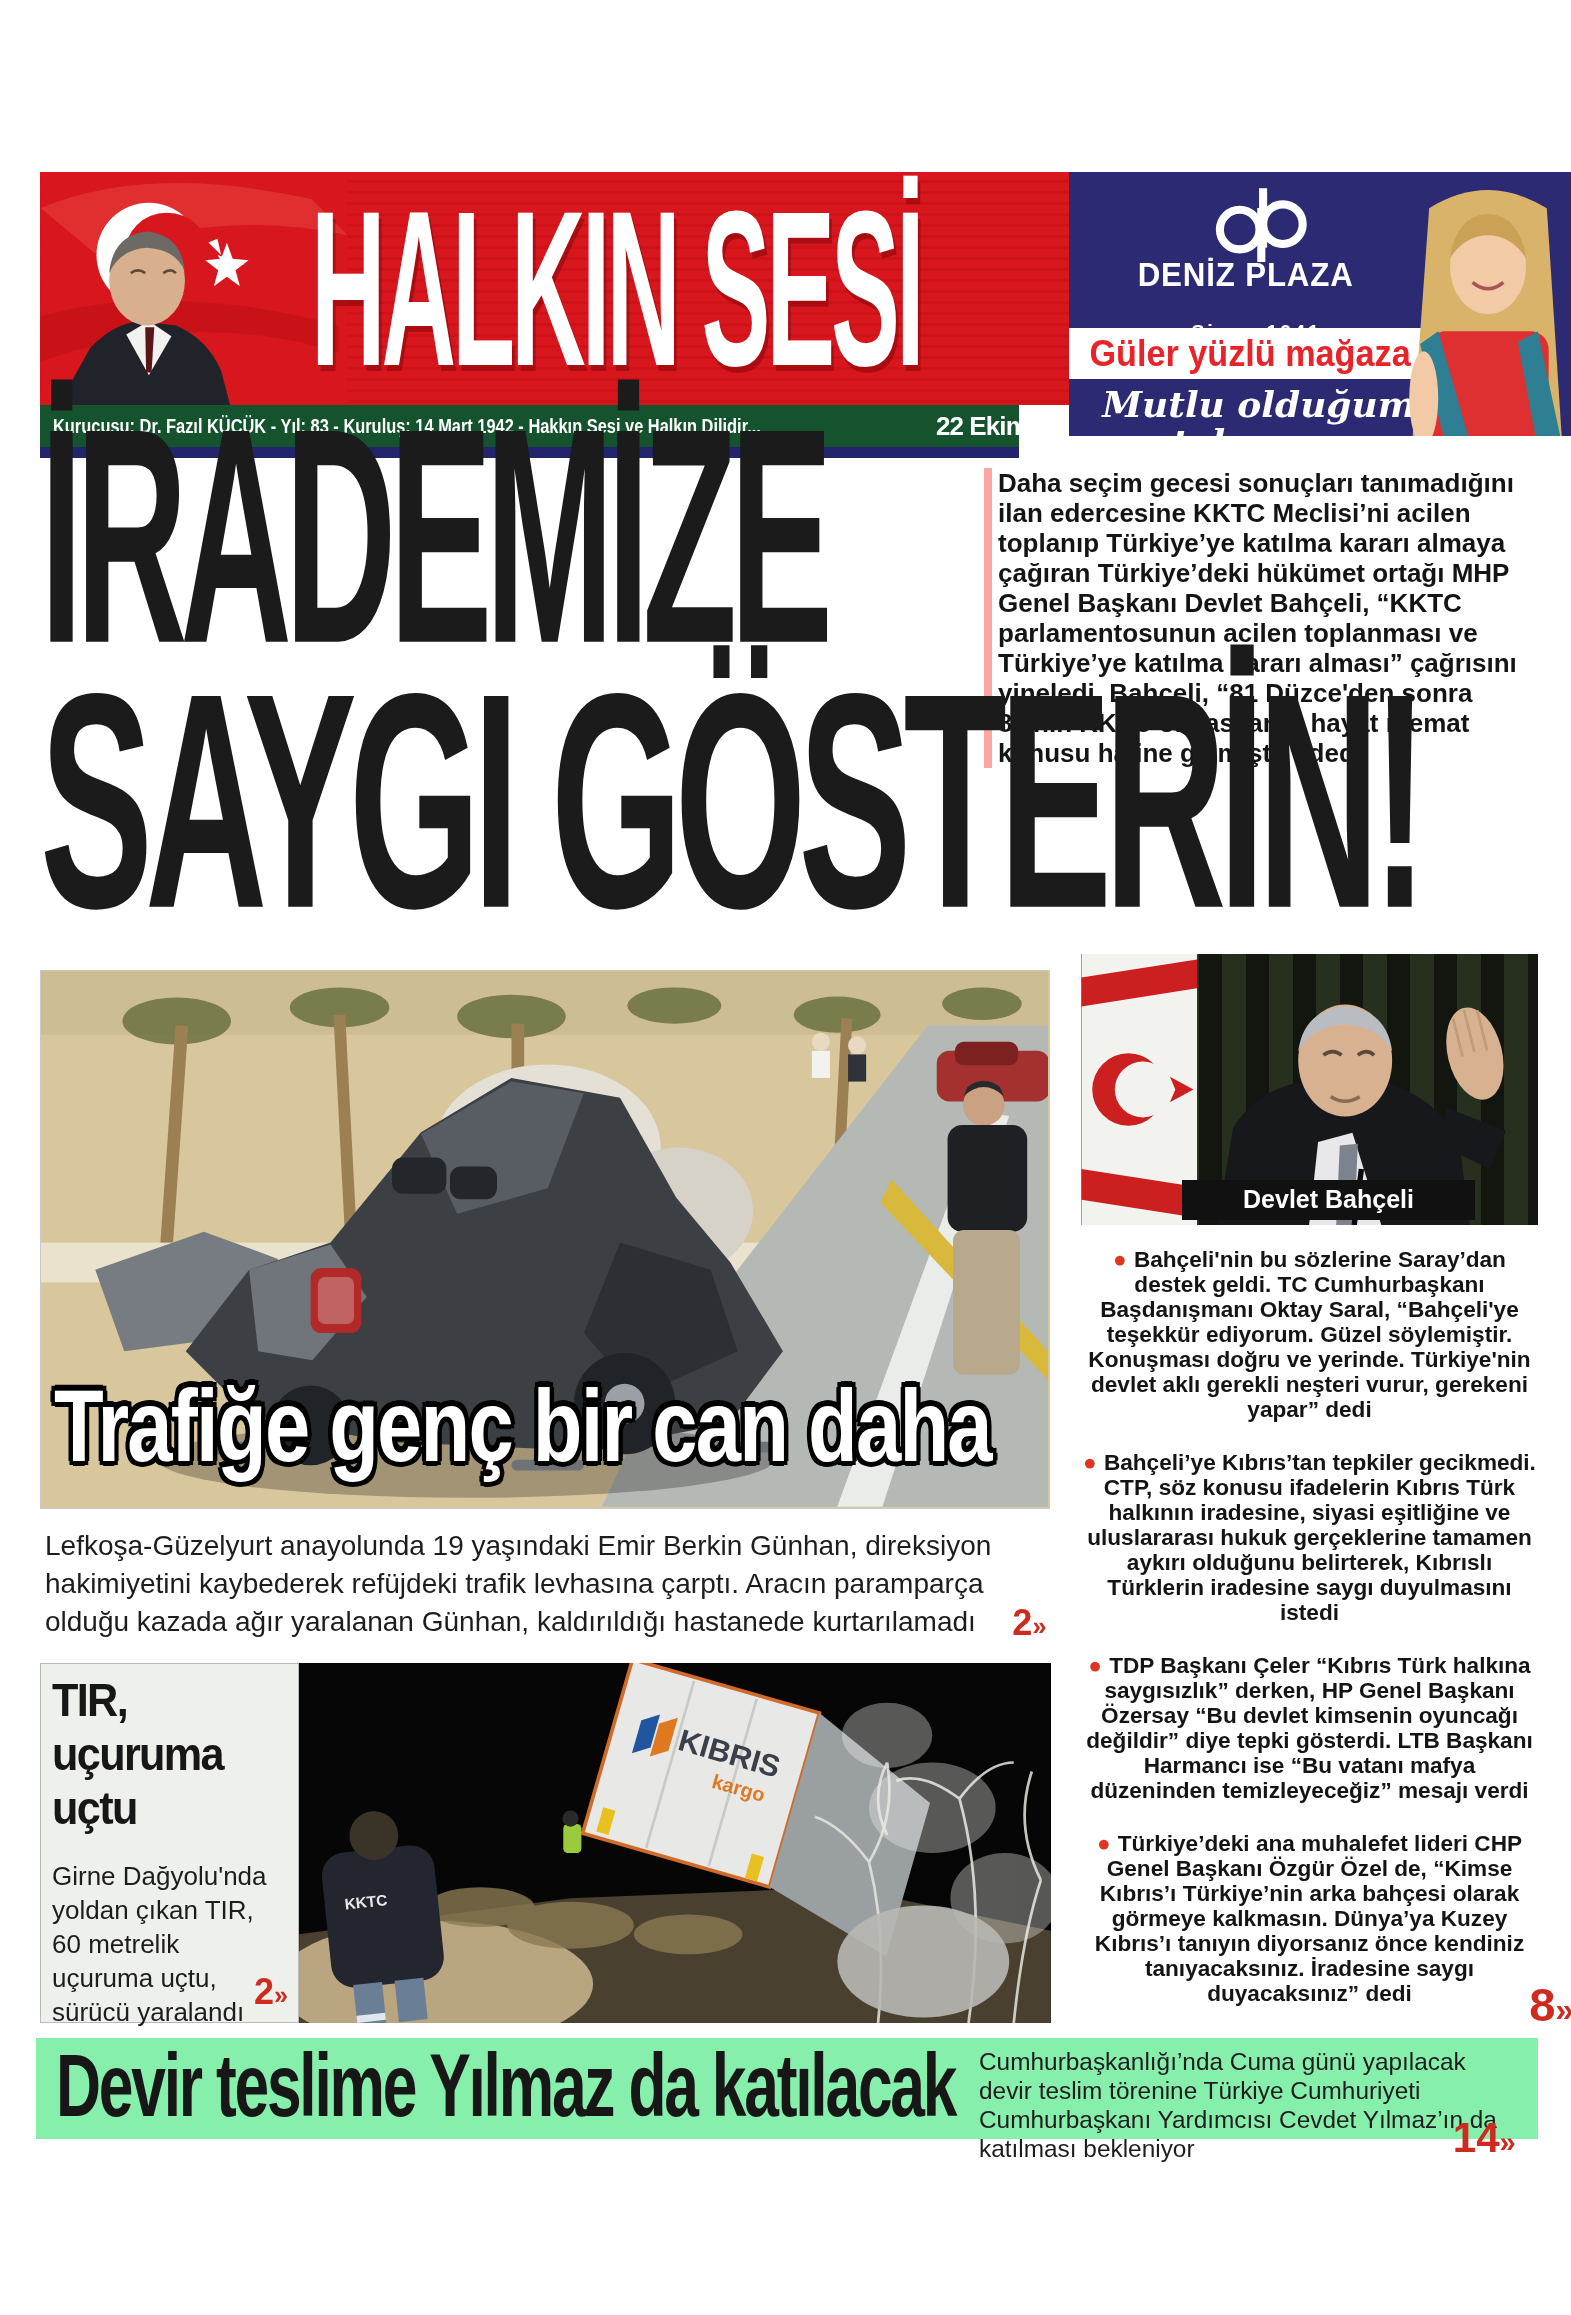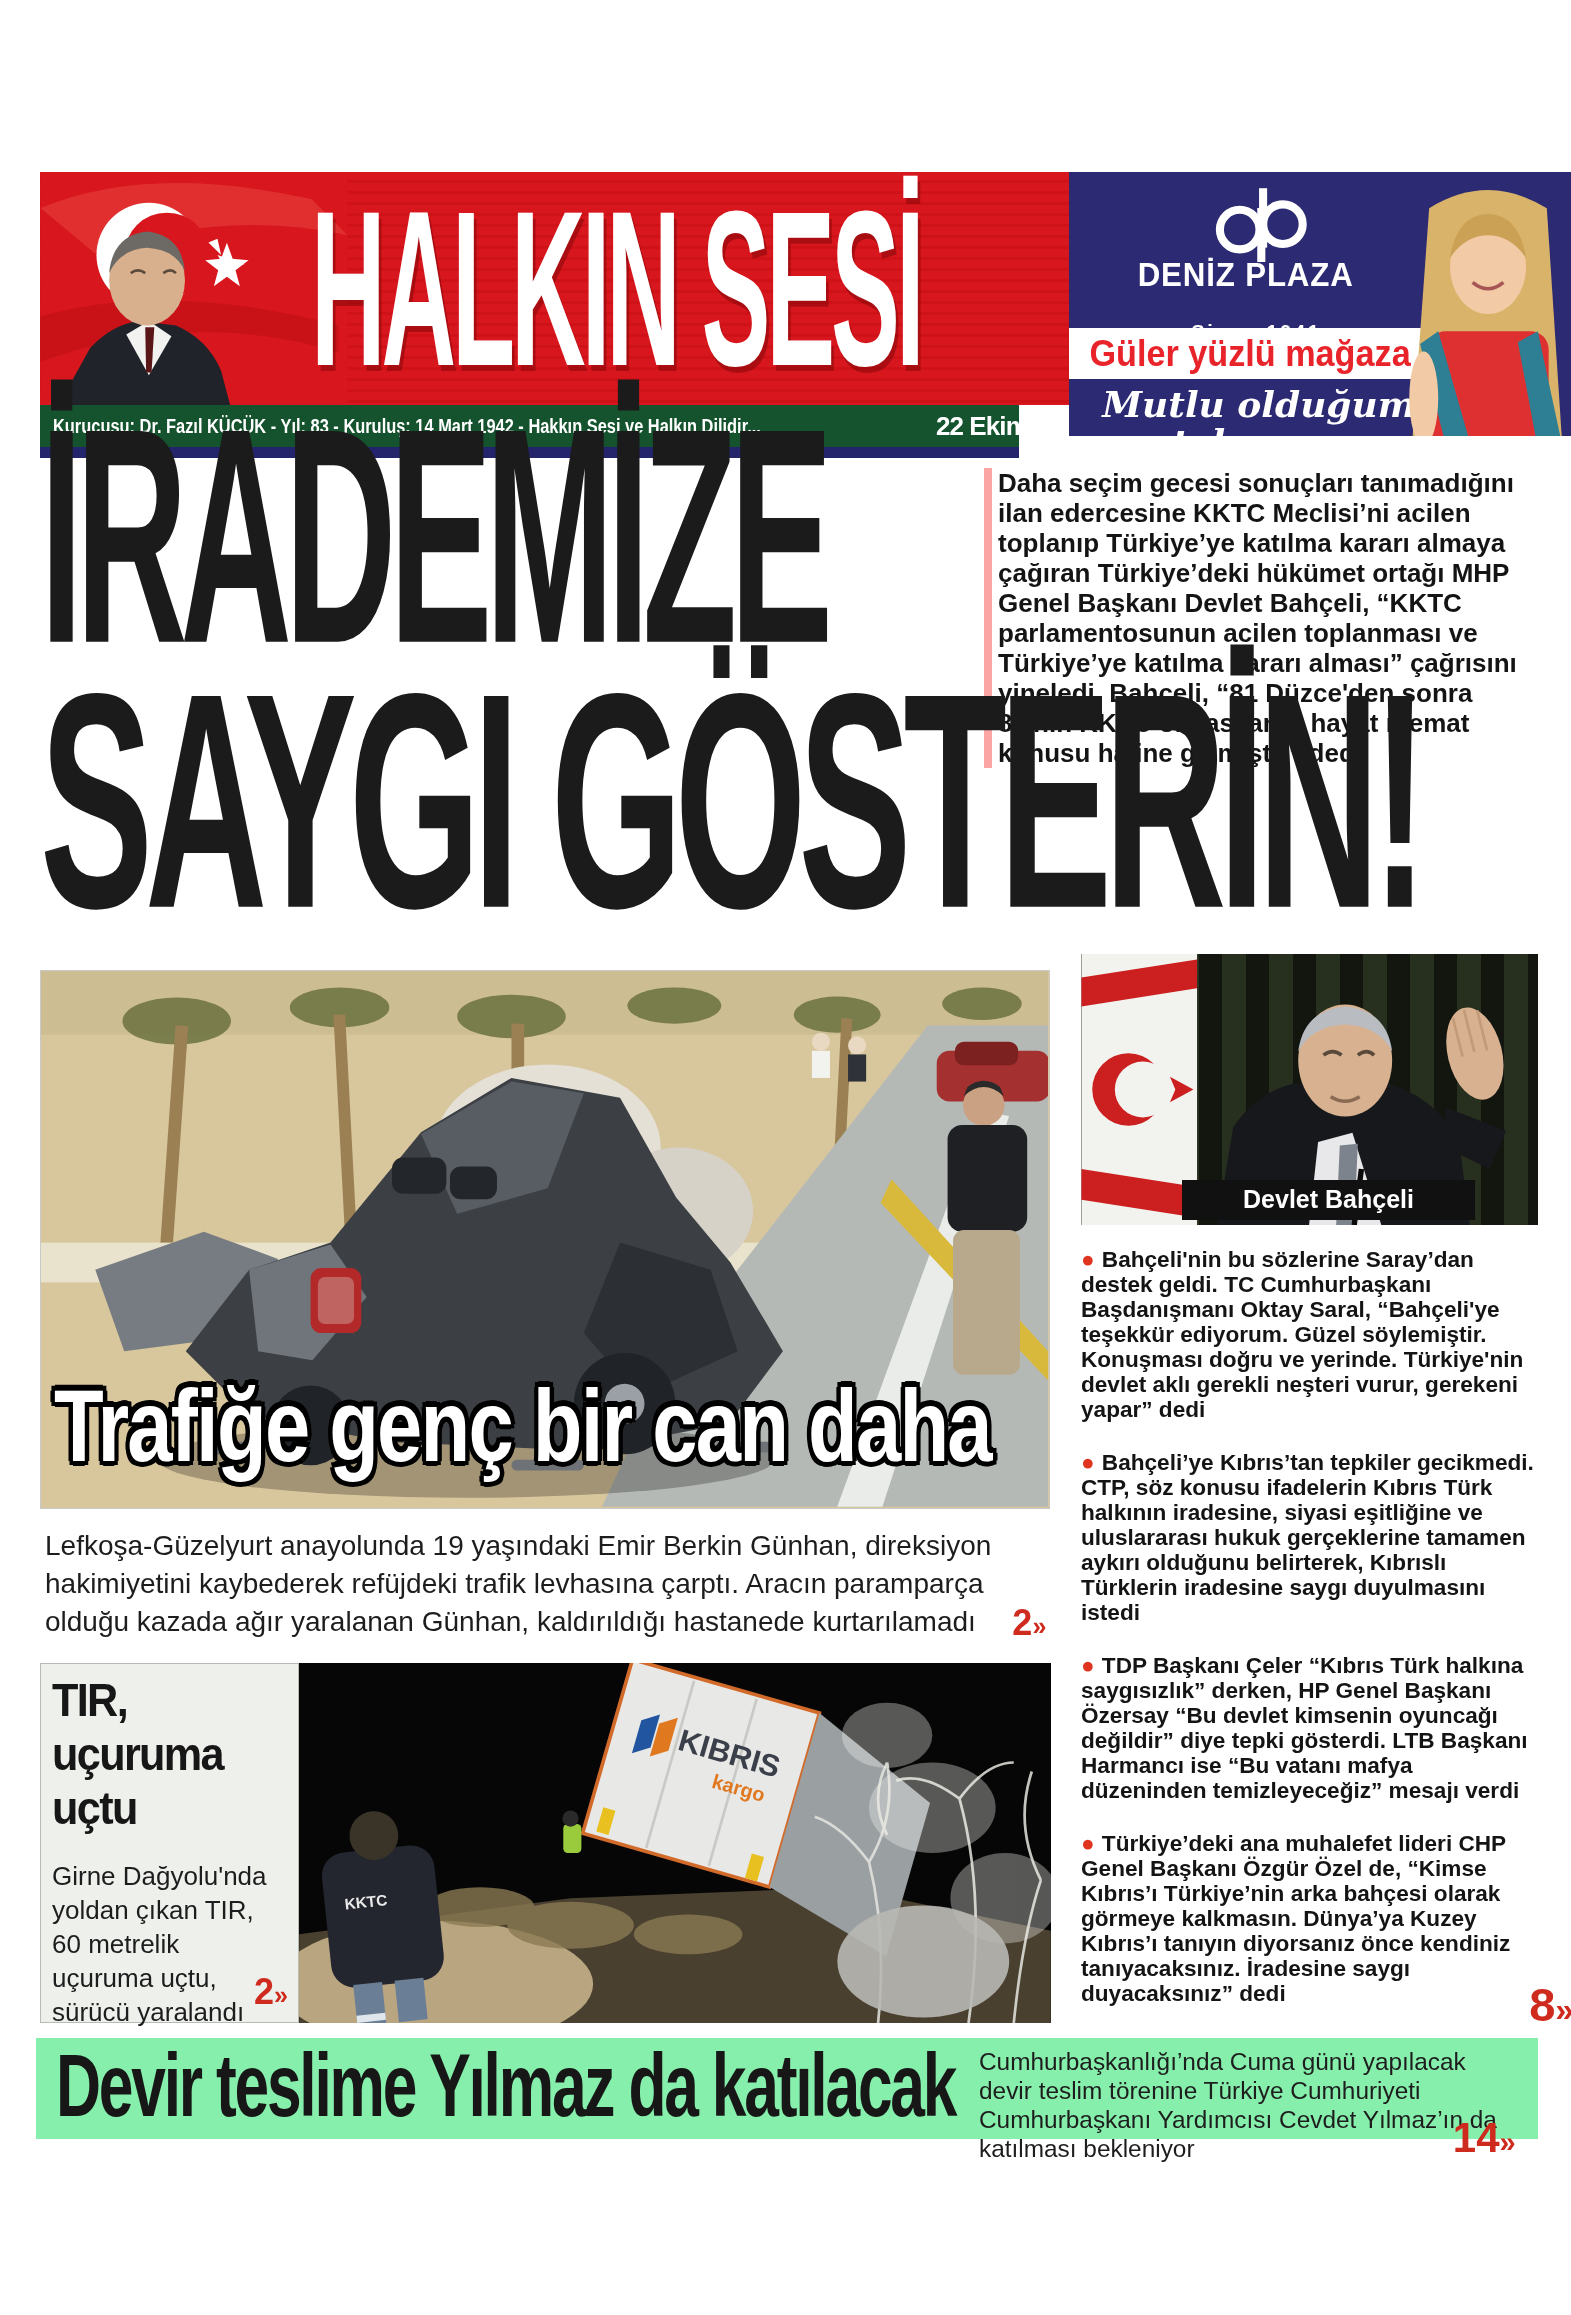--- a/index.html
+++ b/index.html
@@ -70,21 +70,21 @@
           transform:scaleX(.92);transform-origin:left top;}
   .tir-sum{margin-top:23.5px;font-size:26px;line-height:34px;color:#1d1d1d;}
   .tir-ref{position:absolute;right:12.7px;bottom:9px;}
   .tir-photo{left:299px;top:1663px;width:752px;height:360px;background:#070707;overflow:hidden;}
 
   
   .bah-photo{left:1081px;top:954px;width:457px;height:271px;overflow:hidden;
        background:repeating-linear-gradient(90deg,#27301f 0 23.5px,#12160f 23.5px 47px);}
   .bah-caption{position:absolute;left:101px;bottom:5.4px;width:293px;height:40px;background:#111;
        color:#fff;font-weight:700;font-size:25px;display:flex;align-items:center;justify-content:center;}
-  .bullets{left:1081px;top:1247px;width:457px;}
+  .bullets{left:1081px;top:1247px;width:457px;text-align:center;}
   .bullet{position:relative;margin-bottom:28px;font-weight:700;font-size:22.6px;line-height:25px;color:#141414;}
   .dot{color:#e03420;font-size:22.6px;margin-right:7.2px;}
   .col-ref{position:absolute;right:0px;top:1977px;}
   .col-ref .n{font-size:47px;}
   .col-ref .a{font-size:33px;}
 
   
   .bottom{left:36px;top:2038px;width:1502px;height:101px;background:#86efac;}
   .bot-hl{position:absolute;left:20px;bottom:3.6px;height:98px;}
   .bot-hl span{position:absolute;left:0;bottom:5.4px;display:inline-block;white-space:nowrap;color:#171717;

